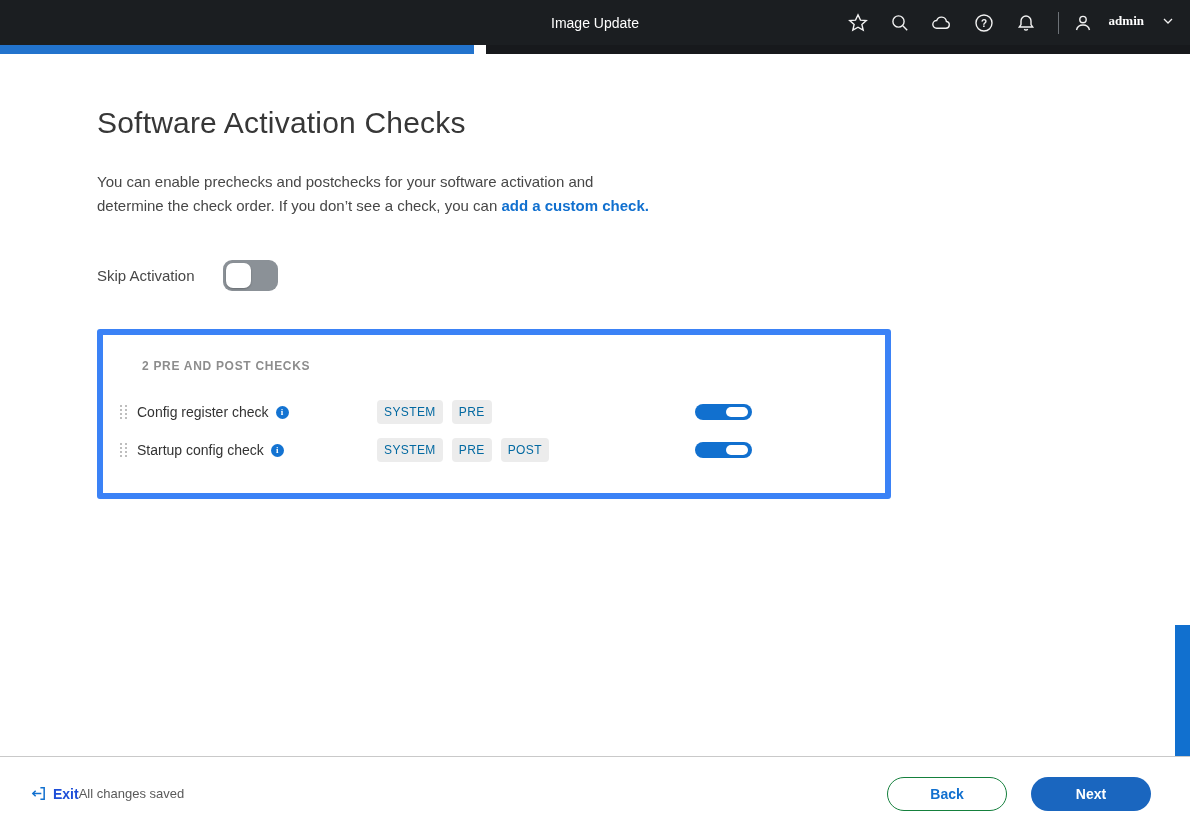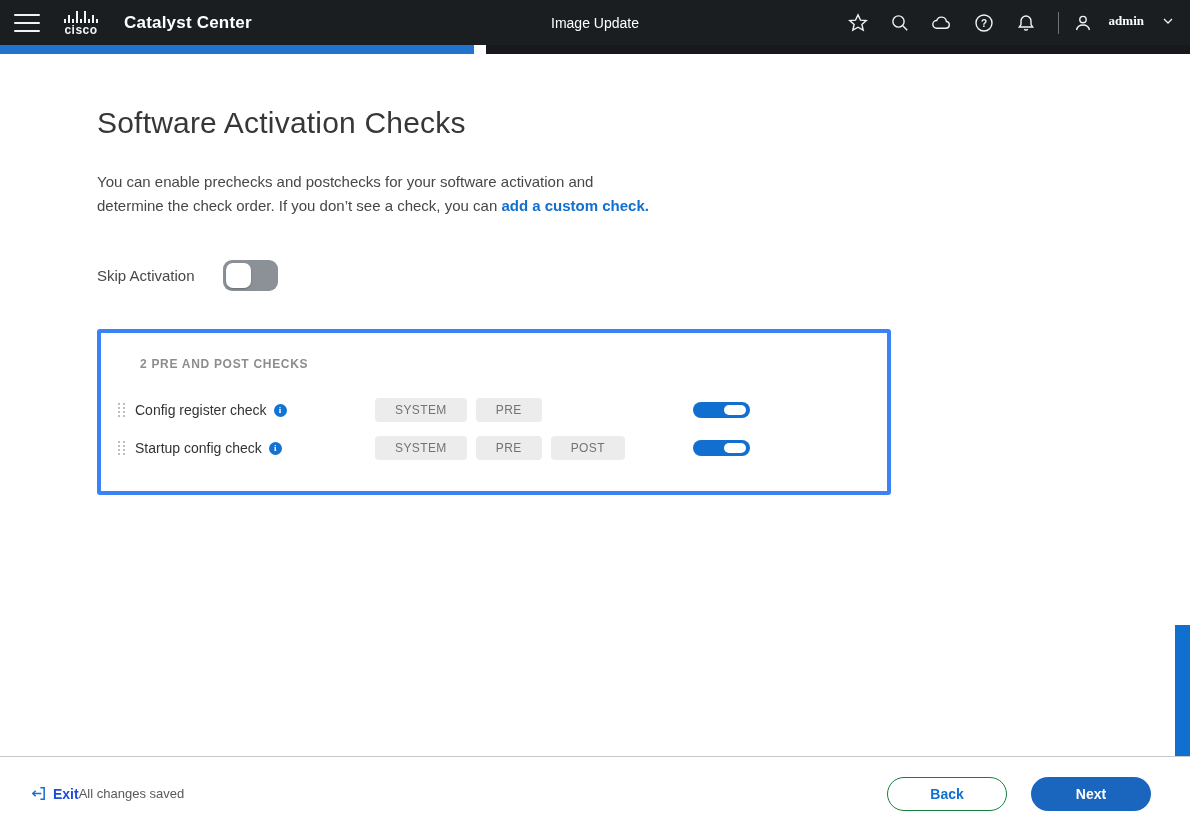--- a/index.html
+++ b/index.html
@@ -49,32 +49,32 @@
   
   .toggle-lg { width:55px; height:31px; border-radius:9px; position:relative; cursor:pointer; }
   .toggle-lg.off { background:#8b9197; }
   .toggle-lg .knob { position:absolute; top:3px; width:25px; height:25px; border-radius:7px; background:#ffffff; box-shadow:0 1px 2px rgba(0,0,0,.25); }
   .toggle-lg.off .knob { left:3px; }
   .toggle-sm { width:57px; height:16px; border-radius:8px; position:relative; cursor:pointer; }
   .toggle-sm.on  { background:#1170cf; }
   .toggle-sm .knob { position:absolute; top:3px; width:22px; height:10px; border-radius:5px; background:#ffffff; }
   .toggle-sm.on  .knob { right:4px; }
   
-  .card { margin-top:38px; width:794px; border:4px solid #3b82f6; border-radius:3px; background:#fff; padding:24px 0 24px; }
+  .card { margin-top:38px; width:794px; border:6px solid #3b82f6; border-radius:3px; background:#fff; padding:24px 0 24px; }
   .card-header { margin:0 0 20px 39px; font-size:12px; font-weight:bold; color:#8d8d8d; letter-spacing:.7px; }
   .check-row { display:flex; align-items:center; height:38px; padding-left:16px; }
   .drag { width:10px; height:16px; position:relative; margin-right:8px; cursor:grab; flex:none; }
   .drag i { position:absolute; left:1px; top:1px; width:2px; height:2px; border-radius:50%; background:#a9a9a9;
             box-shadow:0 4px 0 #a9a9a9,0 8px 0 #a9a9a9,0 12px 0 #a9a9a9,
                        5px 0 0 #a9a9a9,5px 4px 0 #a9a9a9,5px 8px 0 #a9a9a9,5px 12px 0 #a9a9a9; }
   .row-label { width:240px; display:flex; align-items:center; gap:7px; font-size:14px; color:#333333; flex:none; }
   .info-icon { width:13px; height:13px; border-radius:50%; background:#1373d2; color:#ffffff; font-size:9px; font-weight:bold;
                display:inline-flex; align-items:center; justify-content:center; cursor:pointer; font-family:"Liberation Serif", serif; }
   .tags { width:318px; display:flex; gap:9px; flex:none; }
-  .tag { background:#ececec; color:#737373; font-size:12px; letter-spacing:.4px; padding:6px 20px; border-radius:4px; line-height:1; }
+  .tag { background:#ececec; color:#0369a1; font-size:12px; letter-spacing:.4px; padding:6px 7px; border-radius:4px; line-height:1; }
   
   .right-tab { position:absolute; right:0; top:625px; width:15px; height:134px; background:#1170cf; cursor:pointer; }
   
   .footer {
     position:absolute; left:0; right:0; bottom:0; height:74px; background:#ffffff;
     border-top:1px solid #c9c9c9; display:flex; align-items:center; justify-content:space-between;
     padding:0 39px 0 30px;
   }
   .f-left { display:flex; align-items:center; }
   .exit-btn { display:flex; align-items:center; gap:6px; background:none; border:none; cursor:pointer; color:#1d4ed8; font-size:14px; font-weight:bold; font-family:inherit; }
@@ -82,42 +82,20 @@
   .status-text { font-size:13px; color:#595959; }
   .f-right { display:flex; align-items:center; gap:24px; }
   .btn { width:120px; height:34px; border-radius:17px; font-size:14px; font-weight:bold; font-family:inherit; cursor:pointer; }
   .btn-secondary { background:#ffffff; color:#1170cf; border:1px solid #15803d; }
   .btn-primary { background:#1a66bf; color:#ffffff; border:none; }
 </style>
 </head>
 <body>
 
 <header class="app-header">
-  <div class="h-left">
-    <button class="hamburger">
-        <span></span>
-        <span></span>
-        <span></span>
-      </button>
-    <div class="cisco-logo">
-      <span class="cisco-bars">
-        <i style="height:4px"></i>
-          <i style="height:8px"></i>
-          <i style="height:4px"></i>
-          <i style="height:12px"></i>
-          <i style="height:4px"></i>
-          <i style="height:12px"></i>
-          <i style="height:4px"></i>
-          <i style="height:8px"></i>
-          <i style="height:4px"></i>
-      </span>
-      <span class="cisco-text">cisco</span>
-    </div>
-    <span class="brand">Catalyst Center</span>
-  </div>
 
   <div class="h-title">Image Update</div>
 
   <div class="h-right">
     <button class="icon-btn">
       <svg width="20" height="20" viewBox="0 0 20 20">
           <path d="M10 1.8l2.47 5.3 5.8.55-4.38 3.86 1.3 5.69L10 14.2l-5.19 2.99 1.3-5.69L1.73 7.65l5.8-.55z"></path>
         </svg>
     </button>
     <button class="icon-btn">

